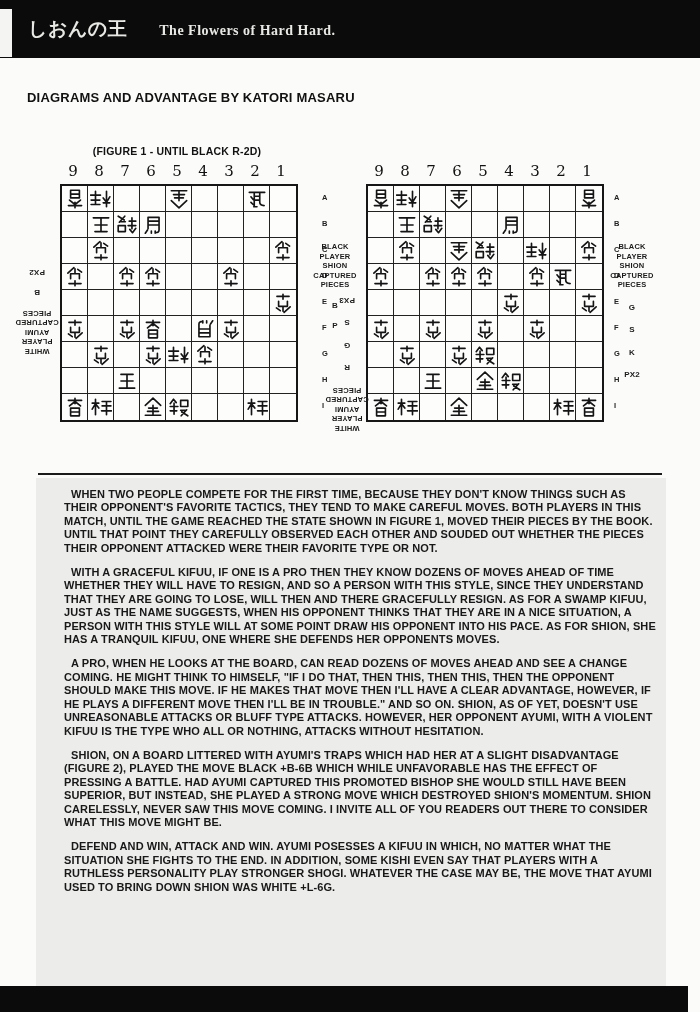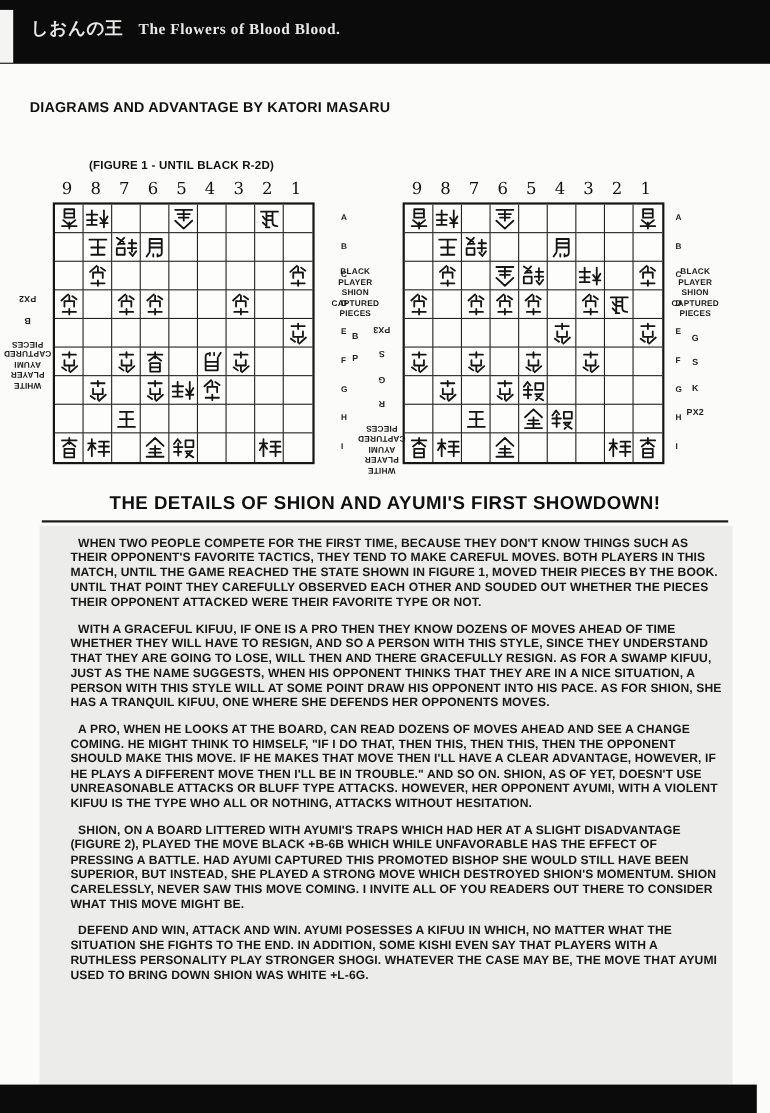--- a/index.html
+++ b/index.html
@@ -9,21 +9,21 @@
     font-family:"Liberation Sans",sans-serif;color:#151515;
   }
   
   .top-band{position:absolute;left:0;top:0;width:700px;height:58px;background:#0b0b0b;}
   .edge-sliver{position:absolute;left:0;top:9px;width:12px;height:48px;background:#f4f4f2;}
   .series-title{
     position:absolute;left:28px;top:16px;color:#e8e8e4;
     font-family:"Liberation Serif",serif;font-weight:bold;font-size:14px;letter-spacing:.5px;
     white-space:nowrap;
   }
-  .series-title .jp{font-size:16px;margin-right:14px;}
+  .series-title .jp{font-size:19px;margin-right:32px;}
   .match-box{
     position:absolute;left:25px;top:43px;width:358px;height:44px;
     background:#fcfcfa;border:3px solid #0b0b0b;box-sizing:border-box;
     display:flex;align-items:center;justify-content:center;
   }
   .match-box .ticks-top,.match-box .ticks-bottom{position:absolute;left:0;width:100%;height:0;}
   .match-box .tick{position:absolute;width:2px;height:10px;background:#0b0b0b;}
   .match-title{
     font-family:"Liberation Serif",serif;font-size:33px;letter-spacing:1px;color:#111;
     transform:scaleY(1.05);white-space:nowrap;
@@ -86,27 +86,27 @@
 </style>
 </head>
 <body>
 
 <div id="page">
 
   <div class="top-band"></div>
   <div class="edge-sliver"></div>
 
   <div class="series-title">
-    <span class="jp">しおんの王</span><span>The Flowers of Blood Blood.</span>
+    <span class="jp">しおんの王</span><span>The Flowers of Hard Hard.</span>
   </div>
 
 
   <div class="byline">DIAGRAMS AND ADVANTAGE BY KATORI MASARU</div>
 
-  <div class="figure" id="fig0" style="left:3px;width:358px;padding-left:20px;">
+  <div class="figure" id="fig0" style="left:15px;width:358px;padding-left:20px;">
       <div class="fig-caption" style="left: 15px; width: 294px;">(FIGURE 1 - UNTIL BLACK R-2D)</div>
       <div class="col-numbers" style="left: 45px;">
         <span>9</span>
         <span>8</span>
         <span>7</span>
         <span>6</span>
         <span>5</span>
         <span>4</span>
         <span>3</span>
         <span>2</span>
@@ -604,21 +604,20 @@
         <div>AYUMI</div>
         <div>CAPTURED</div>
         <div>PIECES</div>
         <div class="piece-item" style="margin-top: 13px;">R</div>
         <div class="piece-item" style="margin-top: 13px;">G</div>
         <div class="piece-item" style="margin-top: 13px;">S</div>
         <div class="piece-item" style="margin-top: 13px;">PX3</div>
       </div>
     </div>
 
-  <div class="article-heading">THE DETAILS OF SHION AND AYUMI'S FIRST SHOWDOWN!</div>
   <div class="heading-rule"></div>
 
   <div class="article-panel" id="articleBody">
       <p>WHEN TWO PEOPLE COMPETE FOR THE FIRST TIME, BECAUSE THEY DON'T KNOW THINGS SUCH AS THEIR OPPONENT'S FAVORITE TACTICS, THEY TEND TO MAKE CAREFUL MOVES. BOTH PLAYERS IN THIS MATCH, UNTIL THE GAME REACHED THE STATE SHOWN IN FIGURE 1, MOVED THEIR PIECES BY THE BOOK. UNTIL THAT POINT THEY CAREFULLY OBSERVED EACH OTHER AND SOUDED OUT WHETHER THE PIECES THEIR OPPONENT ATTACKED WERE THEIR FAVORITE TYPE OR NOT.</p>
       <p>WITH A GRACEFUL KIFUU, IF ONE IS A PRO THEN THEY KNOW DOZENS OF MOVES AHEAD OF TIME WHETHER THEY WILL HAVE TO RESIGN, AND SO A PERSON WITH THIS STYLE, SINCE THEY UNDERSTAND THAT THEY ARE GOING TO LOSE, WILL THEN AND THERE GRACEFULLY RESIGN.  AS FOR A SWAMP KIFUU, JUST AS THE NAME SUGGESTS, WHEN HIS OPPONENT THINKS THAT THEY ARE IN A NICE SITUATION, A PERSON WITH THIS STYLE WILL AT SOME POINT DRAW HIS OPPONENT INTO HIS PACE. AS FOR SHION, SHE HAS A TRANQUIL KIFUU, ONE WHERE SHE DEFENDS HER OPPONENTS MOVES.</p>
       <p>A PRO, WHEN HE LOOKS AT THE BOARD, CAN READ DOZENS OF MOVES AHEAD AND SEE A CHANGE COMING.  HE MIGHT THINK TO HIMSELF, "IF I DO THAT, THEN THIS, THEN THIS, THEN THE OPPONENT SHOULD MAKE THIS MOVE.  IF HE MAKES THAT MOVE THEN I'LL HAVE A CLEAR ADVANTAGE, HOWEVER, IF HE PLAYS A DIFFERENT MOVE THEN I'LL BE IN TROUBLE." AND SO ON.  SHION, AS OF YET, DOESN'T USE UNREASONABLE ATTACKS OR BLUFF TYPE ATTACKS.  HOWEVER, HER OPPONENT AYUMI, WITH A VIOLENT KIFUU IS THE TYPE WHO ALL OR NOTHING, ATTACKS WITHOUT HESITATION.</p>
       <p>SHION, ON A BOARD LITTERED WITH AYUMI'S TRAPS WHICH HAD HER AT A SLIGHT DISADVANTAGE (FIGURE 2), PLAYED THE MOVE BLACK +B-6B WHICH WHILE UNFAVORABLE HAS THE EFFECT OF PRESSING A BATTLE.  HAD AYUMI CAPTURED THIS PROMOTED BISHOP SHE WOULD STILL HAVE BEEN SUPERIOR, BUT INSTEAD, SHE PLAYED A STRONG MOVE WHICH DESTROYED SHION'S MOMENTUM.  SHION CARELESSLY, NEVER SAW THIS MOVE COMING.  I INVITE ALL OF YOU READERS OUT THERE TO CONSIDER WHAT THIS MOVE MIGHT BE.</p>
       <p>DEFEND AND WIN, ATTACK AND WIN.  AYUMI POSESSES A KIFUU IN WHICH, NO MATTER WHAT THE SITUATION SHE FIGHTS TO THE END.  IN ADDITION, SOME KISHI EVEN SAY THAT PLAYERS WITH A RUTHLESS PERSONALITY PLAY STRONGER SHOGI.  WHATEVER THE CASE MAY BE, THE MOVE THAT AYUMI USED TO BRING DOWN SHION WAS WHITE +L-6G.</p>
     </div>
 

